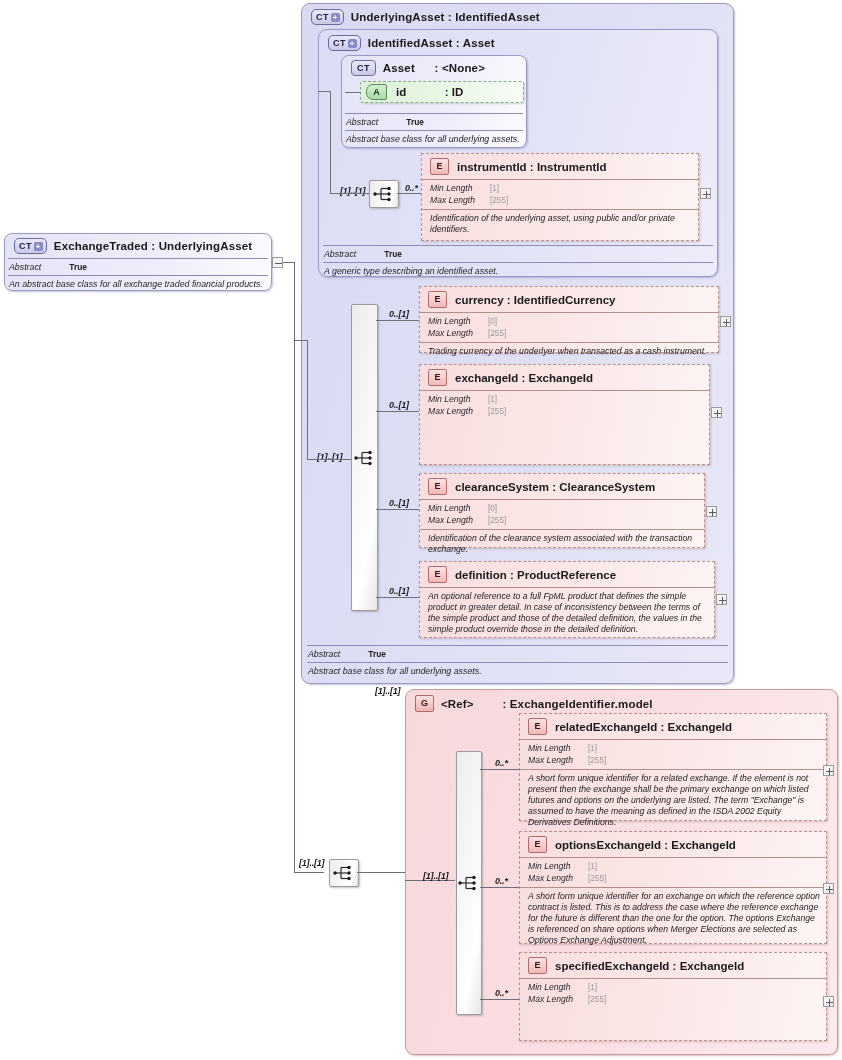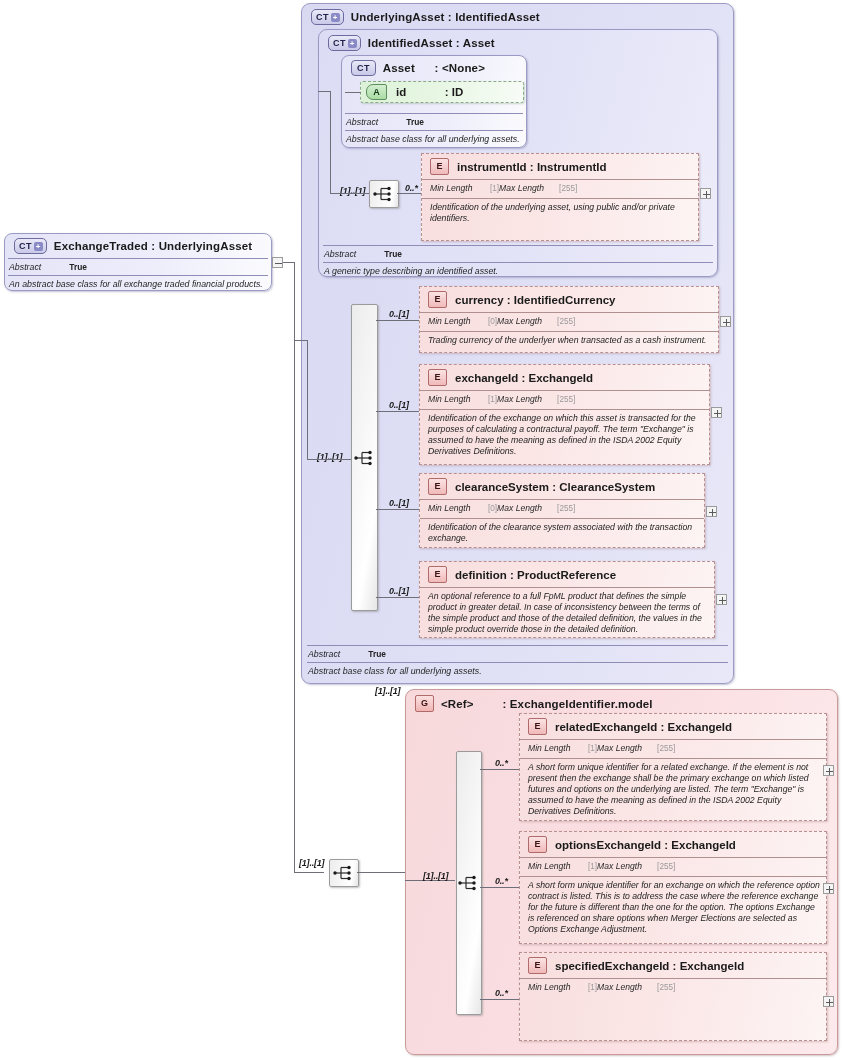--- a/index.html
+++ b/index.html
@@ -82,21 +82,21 @@
   .e-box{
     border:1px dashed #b99090;
     background:linear-gradient(100deg,#f8dede 0%,#fbe6e6 45%,#fdf4f4 100%);
     box-shadow:1px 1px 2px rgba(150,110,110,.35);
   }
   .e-box .ebhdr{display:flex;align-items:center;gap:8px;padding:4px 0 4px 8px;}
   .e-box .ebhdr .etitle{font-size:11.5px;font-weight:bold;color:#1a1a1a;white-space:nowrap;}
   .facets{
     border-top:1px solid #b08f8f;
     padding:3px 0 3px 8px;
-    display:flex;flex-direction:row;gap:0px;
+    display:flex;flex-direction:column;gap:0px;
   }
   .facet-row{display:flex;align-items:baseline;font-size:8.6px;line-height:10.5px;}
   .facet-name{font-style:italic;color:#2a2a2a;width:60px;}
   .facet-val{color:#9a9a9a;font-size:8.2px;}
   .annot{
     border-top:1px solid #b08f8f;
     padding:3px 6px 4px 8px;
     font-size:8.7px;line-height:11px;font-style:italic;color:#242424;
   }
 
@@ -337,21 +337,20 @@
     <div class="facets">
       <div class="facet-row">
         <span class="facet-name">Min Length</span>
         <span class="facet-val">[1]</span>
       </div>
       <div class="facet-row">
         <span class="facet-name">Max Length</span>
         <span class="facet-val">[255]</span>
       </div>
     </div>
-    <div class="annot">Identification of the exchange on which this asset is transacted for the purposes of calculating a contractural payoff. The term "Exchange" is assumed to have the meaning as defined in the ISDA 2002 Equity Derivatives Definitions.</div>
   </div>
   <div class="pmbox plus" style="left:711px;top:407px;"></div>
   <div class="occ" style="left:389px;top:400px;">0..[1]</div>
   <div class="ln h" style="left:376px;top:411px;width:43px;"></div>
 
   <div class="abs e-box" style="left:419px;top:473px;width:286px;height:75px;">
     <div class="ebhdr">
       <span class="badge badge-e">E</span>
       <span class="etitle">
         <span>clearanceSystem</span>

